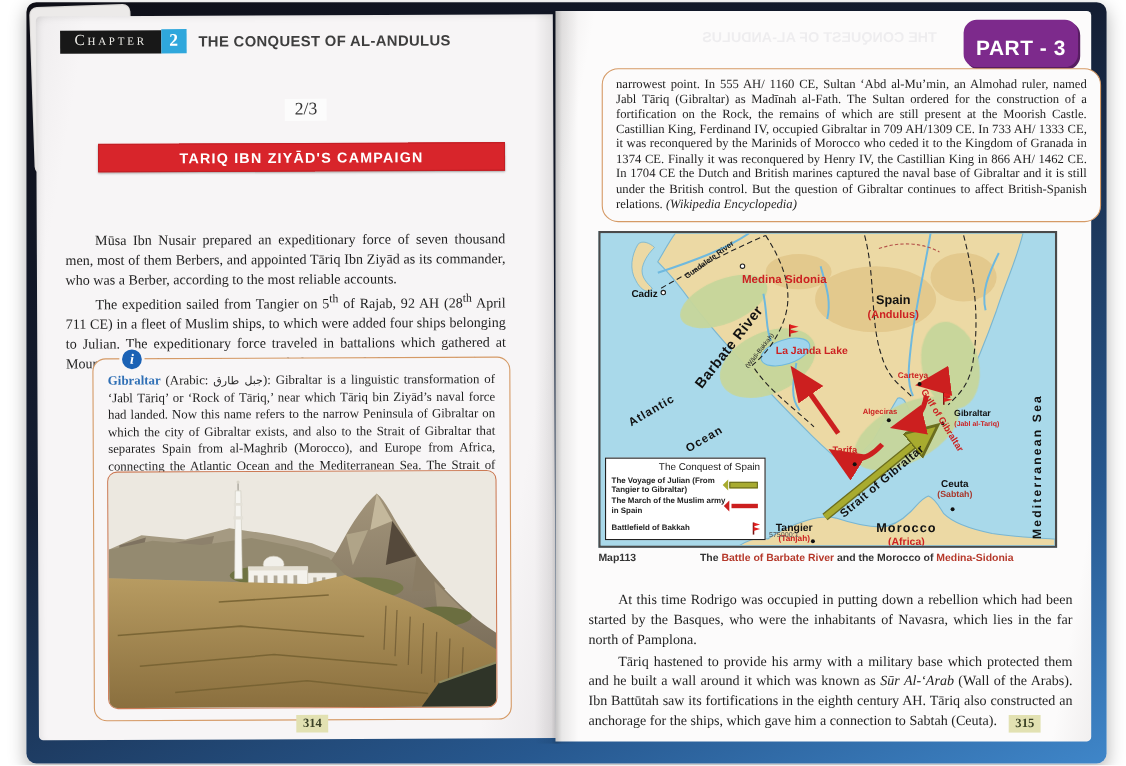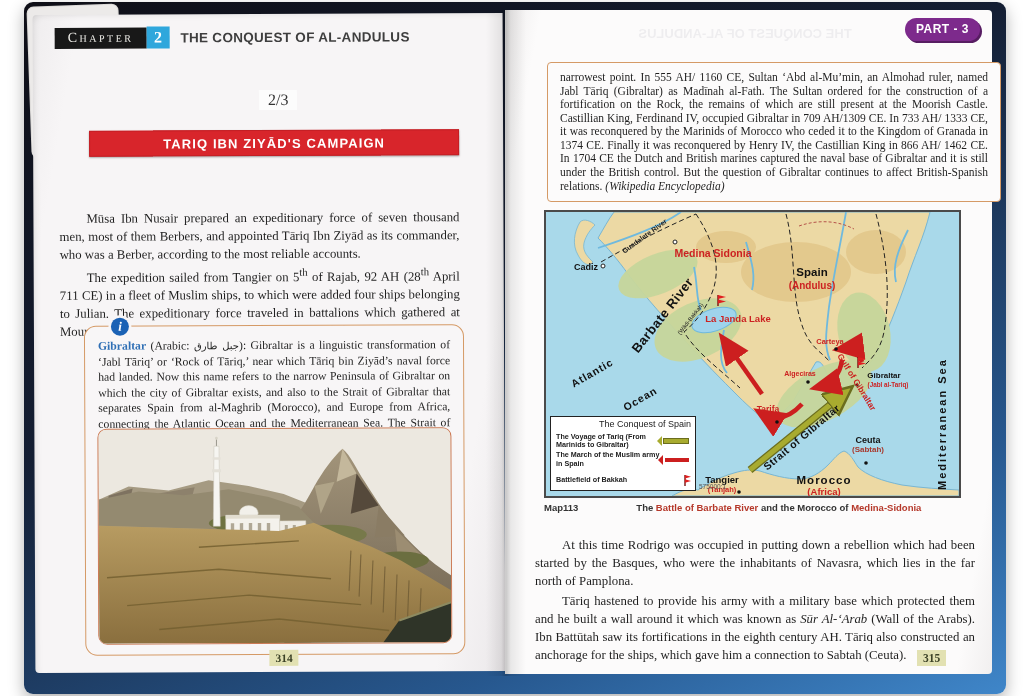--- a/index.html
+++ b/index.html
@@ -52,25 +52,25 @@
   .infobox-term{color:#2f6fb5;font-weight:bold;}
   .arabic{font-family:"DejaVu Sans",sans-serif;font-size:10px;}
   .cont-arrow{display:inline-block;vertical-align:-2px;margin-left:4px;}
   .photo-frame{position:absolute;left:12px;top:102px;width:352px;height:214px;border:1px solid #cc7a55;
     border-radius:9px;overflow:hidden;background:#ece8e0;}
   
   .pagenum{position:absolute;background:#e2e1b2;color:#3c4227;font-weight:bold;font-size:11.5px;
     padding:2px 6px;font-family:"Liberation Serif",serif;}
   
   .part-badge{position:absolute;right:12px;top:8px;background:#7d2a8c;color:#fff;
-    font-family:"Liberation Sans",sans-serif;font-weight:bold;font-size:12px;letter-spacing:.5px;
-    padding:4px 11px 5px 11px;box-shadow:2px 2px 0 #571d62;border-radius:12px;}
+    font-family:"Liberation Sans",sans-serif;font-weight:bold;font-size:19px;letter-spacing:.5px;
+    padding:16px 11px 5px 11px;box-shadow:2px 2px 0 #571d62;border-radius:12px;}
   .bleed-text{position:absolute;left:80px;top:16px;width:320px;text-align:center;color:rgba(60,60,90,.07);
     font-family:"Liberation Sans",sans-serif;font-weight:bold;font-size:13px;transform:scaleX(-1);}
-  .contbox{position:absolute;left:42px;top:52px;width:428px;border:1.6px solid #d59a66;border-radius:4px;
+  .contbox{position:absolute;left:42px;top:52px;width:428px;border:1.6px solid #d59a66;border-radius:15px;
     background:#fcfbfb;padding:8px 12px;font-size:11.5px;line-height:1.18;}
   .source-ital{font-style:italic;}
   
   .map-wrap{position:absolute;left:39px;top:200px;width:417px;height:288px;border:2px solid #4a4a4a;
     background:#a9d9ea;box-sizing:border-box;}
   .legend{position:absolute;left:4px;bottom:5px;width:146px;background:#ffffff;border:1.6px solid #222;
     font-family:"Liberation Sans",sans-serif;color:#222;padding:2px 4px 3px 5px;box-sizing:border-box;}
   .legend-title{font-weight:normal;font-size:9px;text-align:right;border-bottom:1px solid #fff;padding-bottom:1px;}
   .legend-item{display:flex;align-items:center;justify-content:space-between;margin-top:2px;}
   .legend-label{font-size:7.2px;font-weight:bold;line-height:1.15;width:104px;}
@@ -308,21 +308,21 @@
             <text transform="translate(48,164) rotate(-30)" font-size="10.5" font-weight="bold" fill="#111" text-anchor="middle" letter-spacing="1">Atlantic</text>
             <text transform="translate(96,190) rotate(-30)" font-size="10.5" font-weight="bold" fill="#111" text-anchor="middle" letter-spacing="1">Ocean</text>
             <text transform="translate(400,278) rotate(-90)" font-size="11" font-weight="bold" fill="#111" text-anchor="start" letter-spacing="2">Mediterranean  Sea</text>
           </g>
         </svg>
 
         
         <div class="legend">
           <div class="legend-title">The Conquest of Spain</div>
           <div class="legend-item">
-            <span class="legend-label">The Voyage of Tariq (From Marinids to Gibraltar)</span>
+            <span class="legend-label">The Voyage of Julian (From Tangier to Gibraltar)</span>
             <span class="sym-arrow sym-olive"></span>
           </div>
           <div class="legend-item">
             <span class="legend-label">The March of the Muslim army in Spain</span>
             <span class="sym-arrow sym-red"></span>
           </div>
           <div class="legend-item" style="margin-top:6px;">
             <span class="legend-label">Battlefield of Bakkah</span>
             <svg width="11" height="13" viewBox="0 0 11 13">
               <rect x="4.3" y="1" width="1.4" height="11" fill="#7a1010"></rect>

